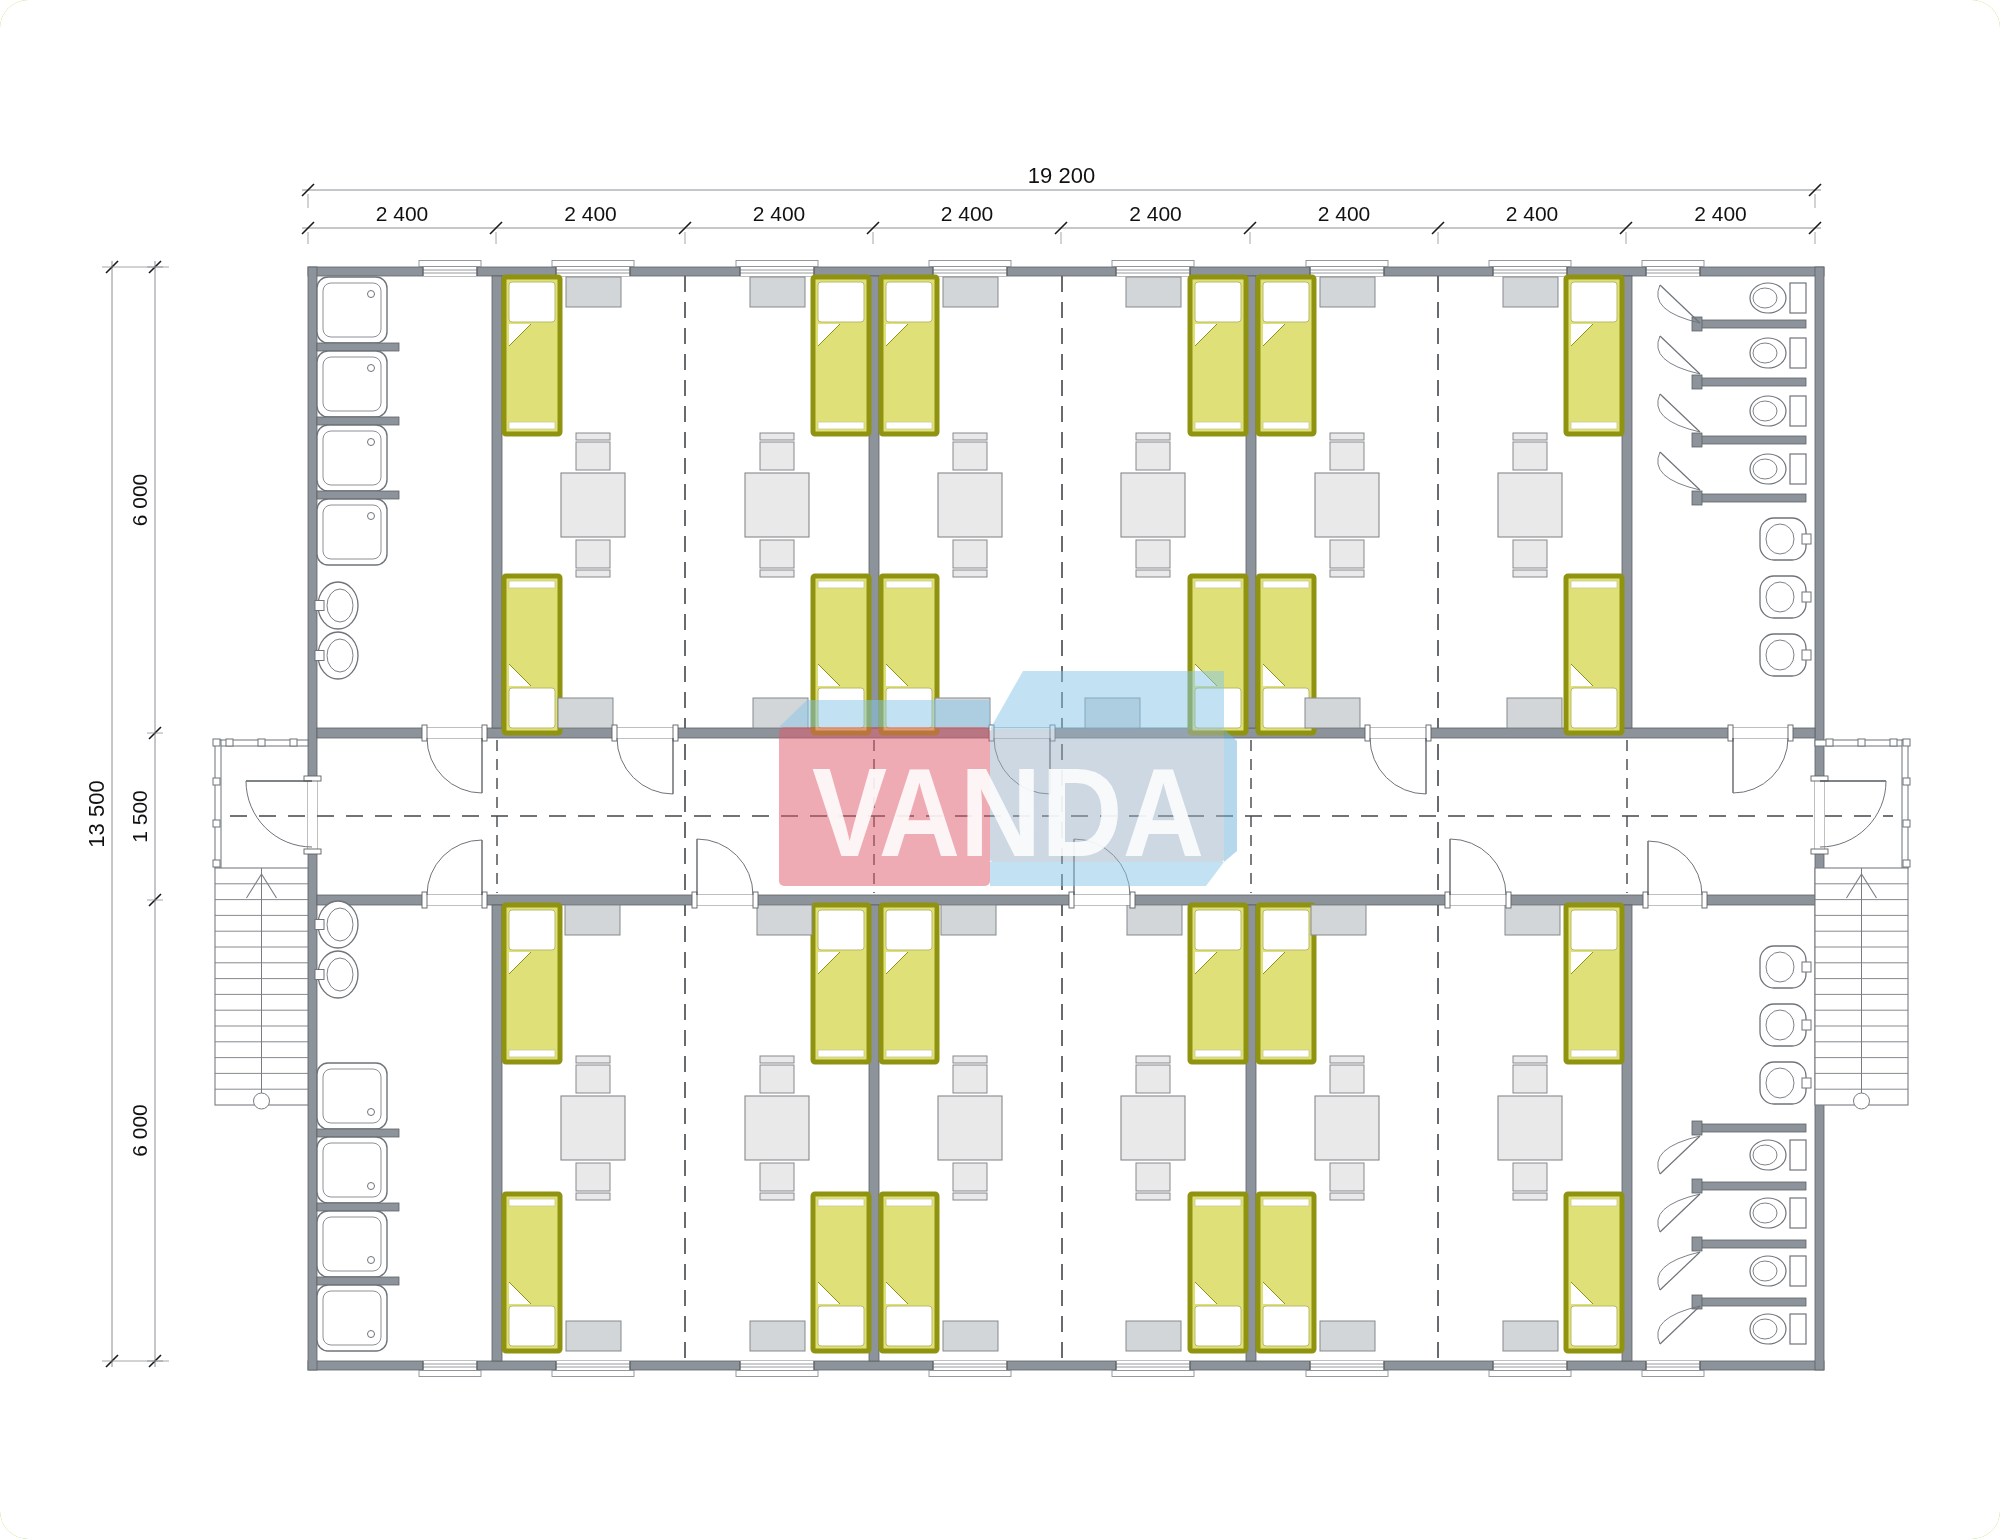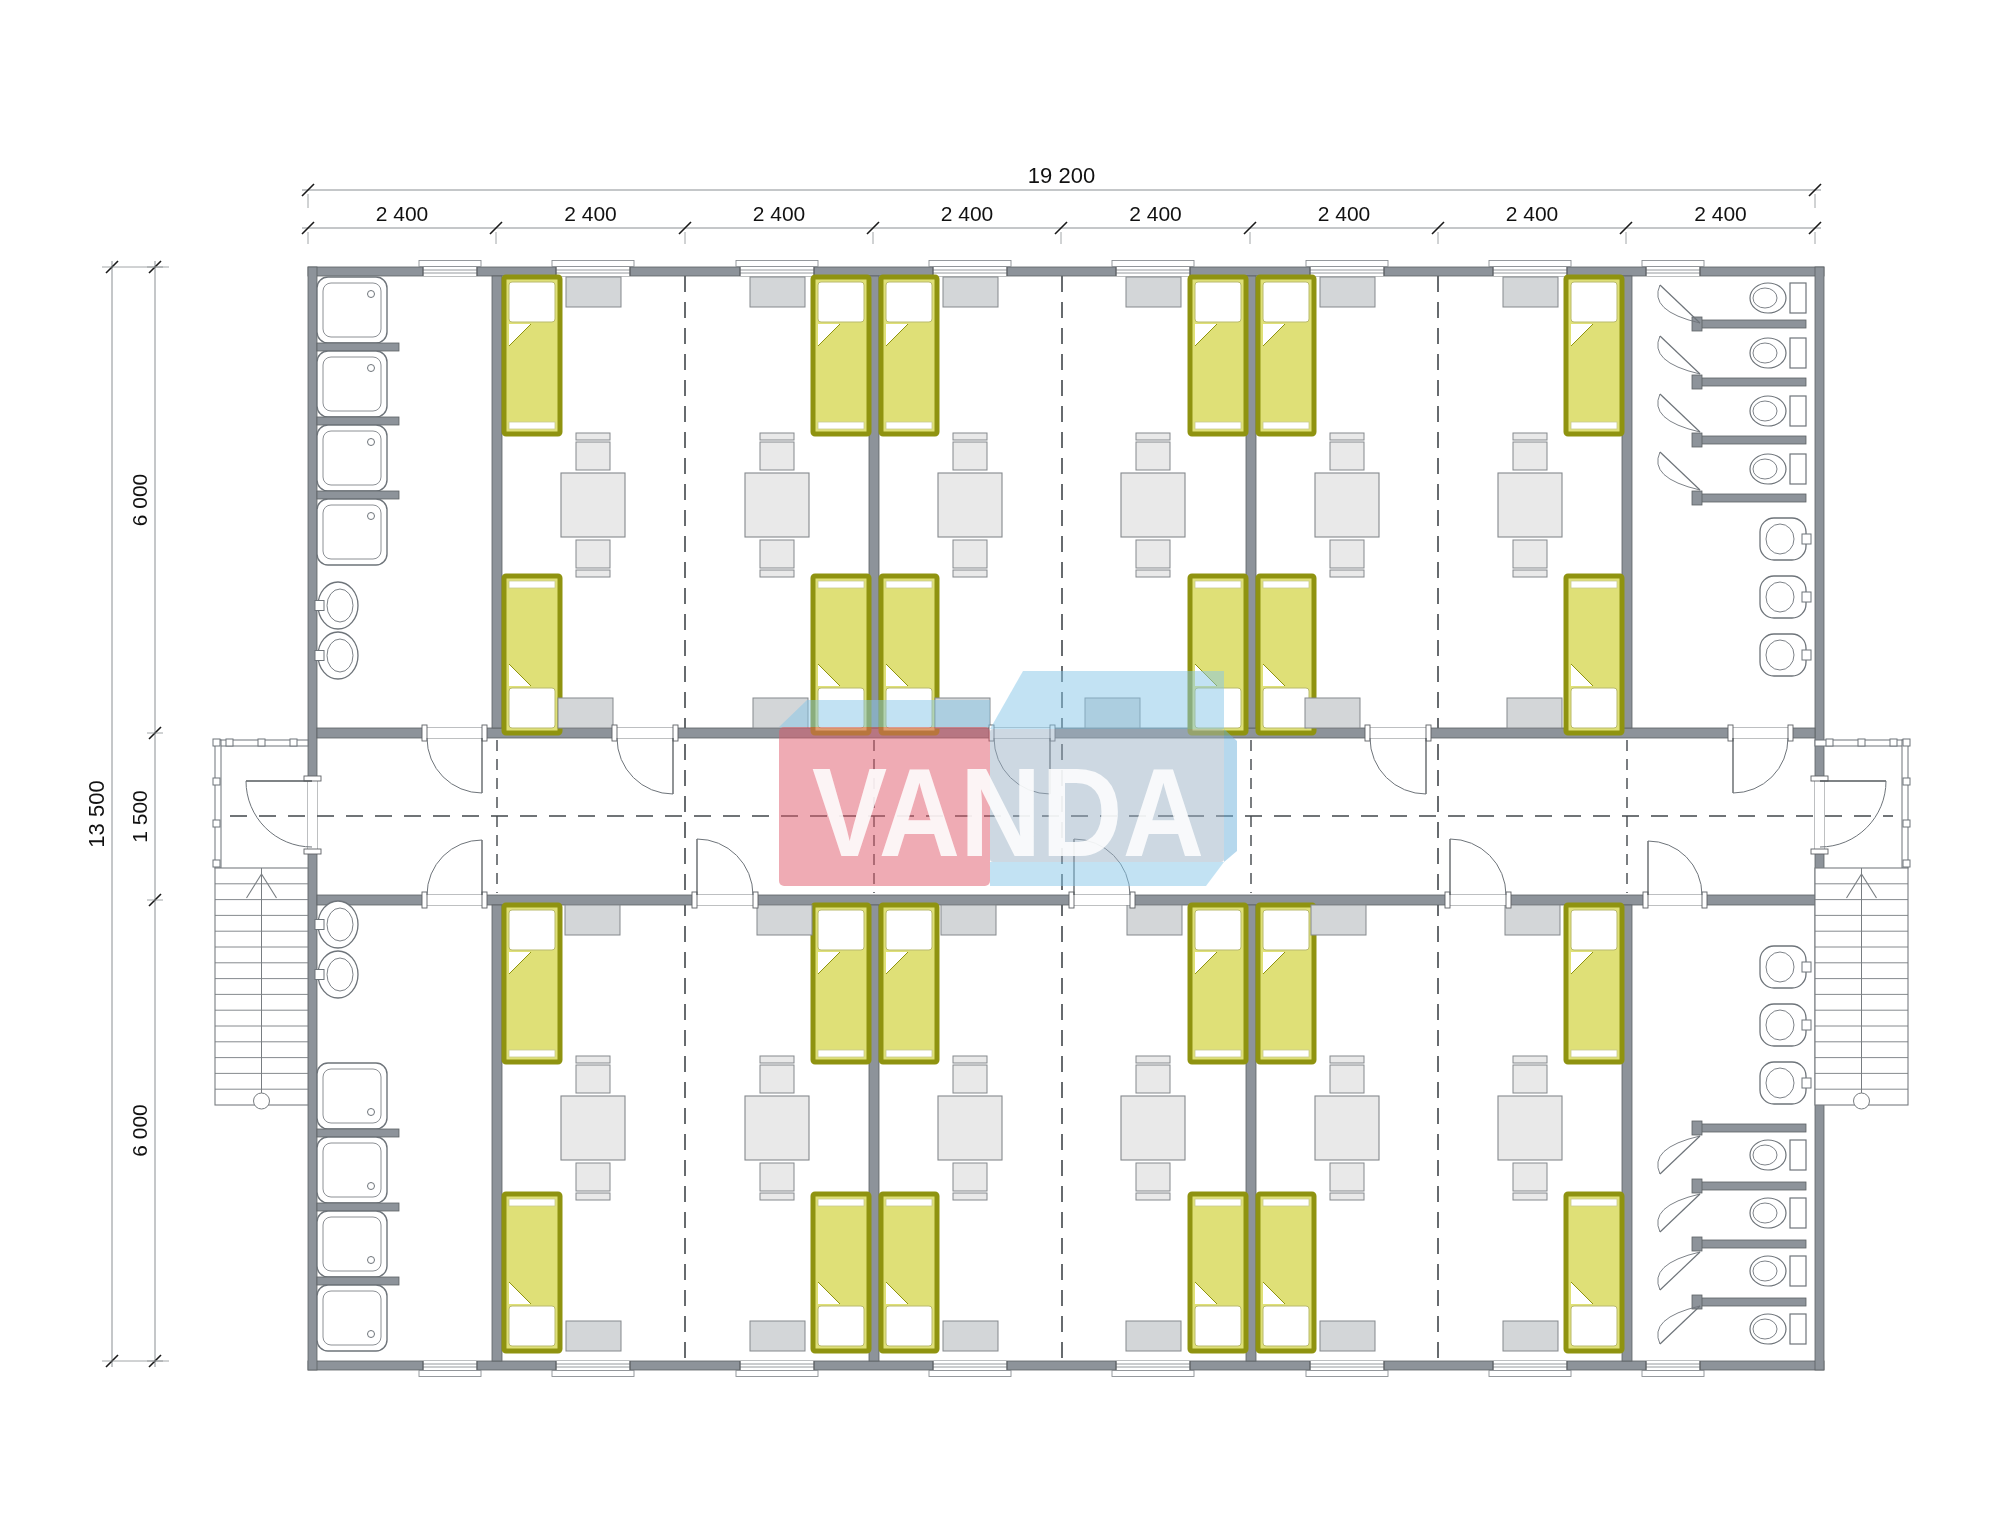--- a/index.html
+++ b/index.html
@@ -1,16 +1,16 @@
 <!DOCTYPE html>
 <html><head>
 <meta charset="utf-8">
 <style>
   html,body{margin:0;padding:0;background:#ffffff;}
-  .stage{position:relative;width:2000px;height:1539px;background:#84cc16;overflow:hidden;}
+  .stage{position:relative;width:2000px;height:1539px;background:#84cc16;overflow:hidden;border-radius:28px;}
   svg{position:absolute;left:0;top:0;}
   text{font-family:"Liberation Sans",sans-serif;}
 </style>
 </head>
 <body>
 
 <div class="stage">
   <svg id="plan" width="2000" height="1539" viewBox="0 0 2000 1539">
       <rect x="0" y="0" width="2000" height="1539" fill="#ffffff"></rect>
       <g>

